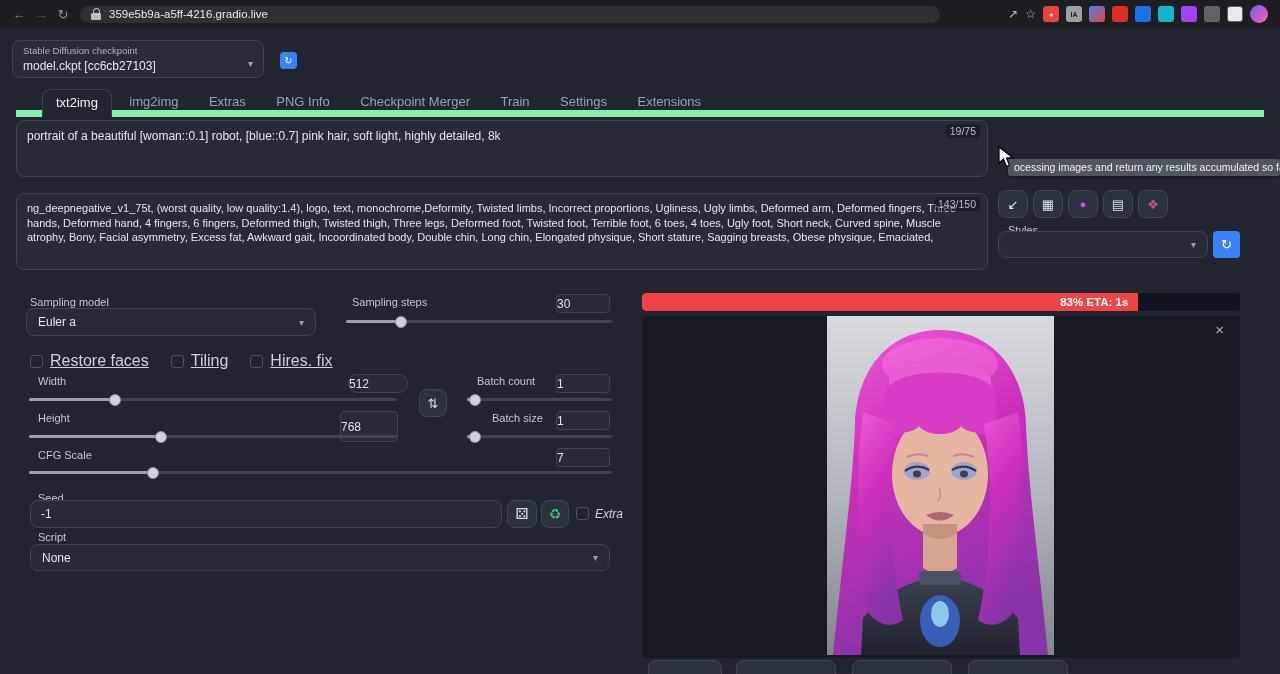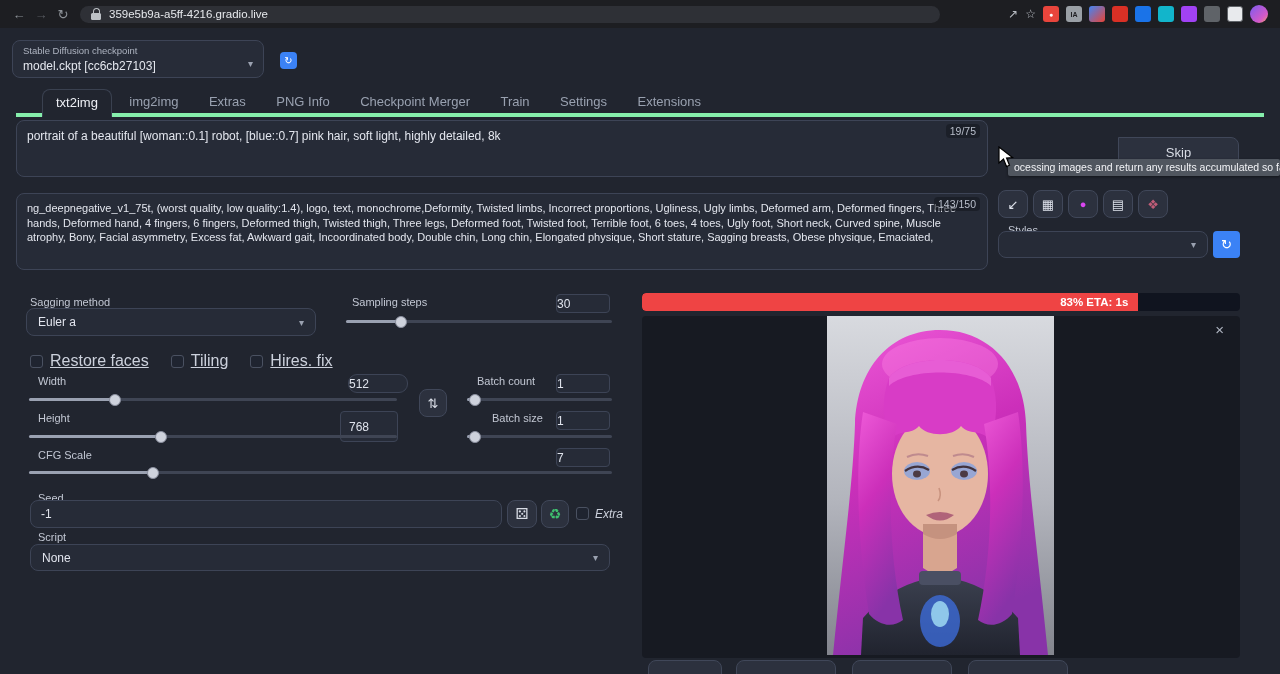--- a/index.html
+++ b/index.html
@@ -37,21 +37,21 @@
   .lbl { position:absolute; font-size:11px; color:#c2c7d3; white-space:nowrap; }
   .panel { background:#272c38; border:1px solid #3d4456; border-radius:8px; }
 
   .ckpt { left:12px; top:12px; width:252px; height:38px; }
   .ckpt-label { position:absolute; left:10px; top:4px; font-size:9.5px; color:#aeb4c1; }
   .ckpt-value { position:absolute; left:10px; top:18px; font-size:12px; color:#e4e7ee; }
   .ckpt-chev { position:absolute; right:10px; top:17px; font-size:10px; color:#9aa1b0; }
 
   .bluebtn { background:#3b82f6; color:#fff; border-radius:4px; display:flex; align-items:center; justify-content:center; cursor:default; }
 
-  .tabs { left:16px; top:60px; width:1248px; height:29px; border-bottom:4px solid #86efac; white-space:nowrap;padding-left:26px; }
+  .tabs { left:16px; top:60px; width:1248px; height:29px; border-bottom:7px solid #86efac; white-space:nowrap;padding-left:26px; }
   .tab { display:inline-block; padding:0 13px; line-height:28px; font-size:13px; color:#99a1b0; cursor:default; }
   .tab.active { color:#eef0f5; background:#21252f; border:1px solid #3a4150; border-bottom:1px solid #21252f; border-radius:8px 8px 0 0; line-height:26px; position:relative; top:1px; }
 
   .tbox { position:absolute; background:#262b37; border:1px solid #3d4456; border-radius:8px; color:#e3e6ee; overflow:hidden; }
   .tbox .txt { padding:8px 10px; font-size:12px; line-height:15px; }
   .tbox .txt.small { font-size:11px; line-height:14.5px; padding:7px 10px; }
   .counter { position:absolute; top:3px; right:7px; font-size:10.5px; color:#b9bfcb; background:rgba(18,21,29,.55); padding:1px 4px; border-radius:4px; }
 
   .gbtn { position:absolute; background:#2c313e; border:1px solid #404759; border-radius:8px; color:#d8dce5; display:flex; align-items:center; justify-content:center; font-size:13px; cursor:default; }
   .gbtn.joinL { border-radius:8px 0 0 8px; }
@@ -147,44 +147,41 @@
   <div class="tbox" style="left:16px;top:92px;width:972px;height:57px;">
     <div class="txt">portrait of a beautiful [woman::0.1] robot, [blue::0.7] pink hair, soft light, highly detailed, 8k</div>
     <div class="counter">19/75</div>
   </div>
 
   <div class="tbox" style="left:16px;top:165px;width:972px;height:77px;">
     <div class="txt small">ng_deepnegative_v1_75t, (worst quality, low quality:1.4), logo, text, monochrome,Deformity, Twisted limbs, Incorrect proportions, Ugliness, Ugly limbs, Deformed arm, Deformed fingers, Three hands, Deformed hand, 4 fingers, 6 fingers, Deformed thigh, Twisted thigh, Three legs, Deformed foot, Twisted foot, Terrible foot, 6 toes, 4 toes, Ugly foot, Short neck, Curved spine, Muscle atrophy, Bony, Facial asymmetry, Excess fat, Awkward gait, Incoordinated body, Double chin, Long chin, Elongated physique, Short stature, Sagging breasts, Obese physique, Emaciated,</div>
     <div class="counter">143/150</div>
   </div>
 
-  <div class="gbtn joinR" style="left:1119px;top:109px;width:121px;height:31px;">
-      <span>Skip</span>
-    </div>
 
   <div class="tooltip" style="left:1008px;top:131px;width:272px;">ocessing images and return any results accumulated so far.</div>
 
   <div class="toolrow">
     <div class="toolbtn">↙</div>
     <div class="toolbtn">▦</div>
     <div class="toolbtn">●</div>
     <div class="toolbtn">▤</div>
     <div class="toolbtn">❖</div>
   </div>
 
   <div class="lbl" style="left:1008px;top:196px;">Styles</div>
   <div class="select" style="left:998px;top:203px;width:210px;height:27px;">
     <span></span>
     <span class="chev">▾</span>
   </div>
   <div class="bluebtn abs" style="left:1213px;top:203px;width:27px;height:27px;font-size:13px;">
       <span>↻</span>
     </div>
 
-  <div class="lbl" style="left:30px;top:268px;">Sagging method</div>
+  <div class="lbl" style="left:30px;top:268px;">Sampling model</div>
   <div class="select" style="left:26px;top:280px;width:290px;height:28px;">
     <span>Euler a</span>
     <span class="chev">▾</span>
   </div>
 
   <div class="lbl" style="left:352px;top:268px;">Sampling steps</div>
   <div class="numbox" style="left:556px;top:266px;width:54px;height:19px;">
       <span>30</span>
     </div>
   <div class="slider" style="left:346px;top:287px;width:266px;">
@@ -226,21 +223,21 @@
     <div class="track"></div>
       <div class="fill" style="width:8px;"></div>
       <div class="handle" style="left:8px;"></div>
   </div>
 
   <div class="gbtn" style="left:419px;top:361px;width:28px;height:28px;">
       <span>⇅</span>
     </div>
 
   <div class="lbl" style="left:38px;top:384px;">Height</div>
-  <div class="numbox" style="left:340px;top:383px;width:58px;height:31px;padding-left:8px;">
+  <div class="numbox" style="left:340px;top:383px;width:58px;height:31px;">
       <span>768</span>
     </div>
   <div class="slider" style="left:29px;top:402px;width:368px;">
     <div class="track"></div>
       <div class="fill" style="width:132px;"></div>
       <div class="handle" style="left:132px;"></div>
   </div>
 
   <div class="lbl" style="left:492px;top:384px;">Batch size</div>
   <div class="numbox" style="left:556px;top:383px;width:54px;height:19px;">

